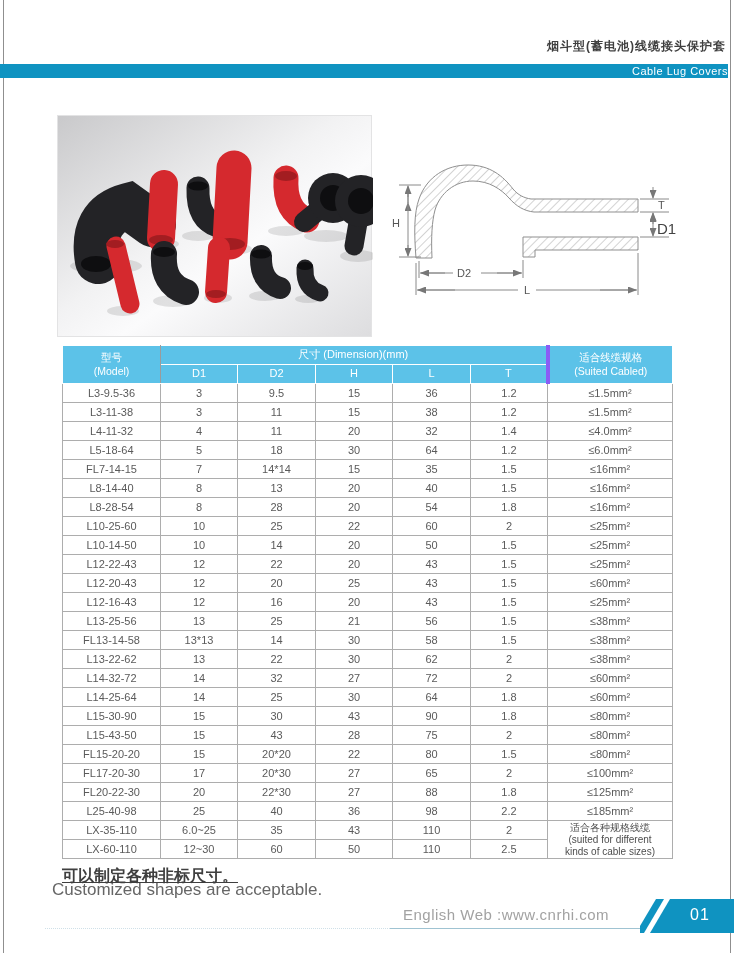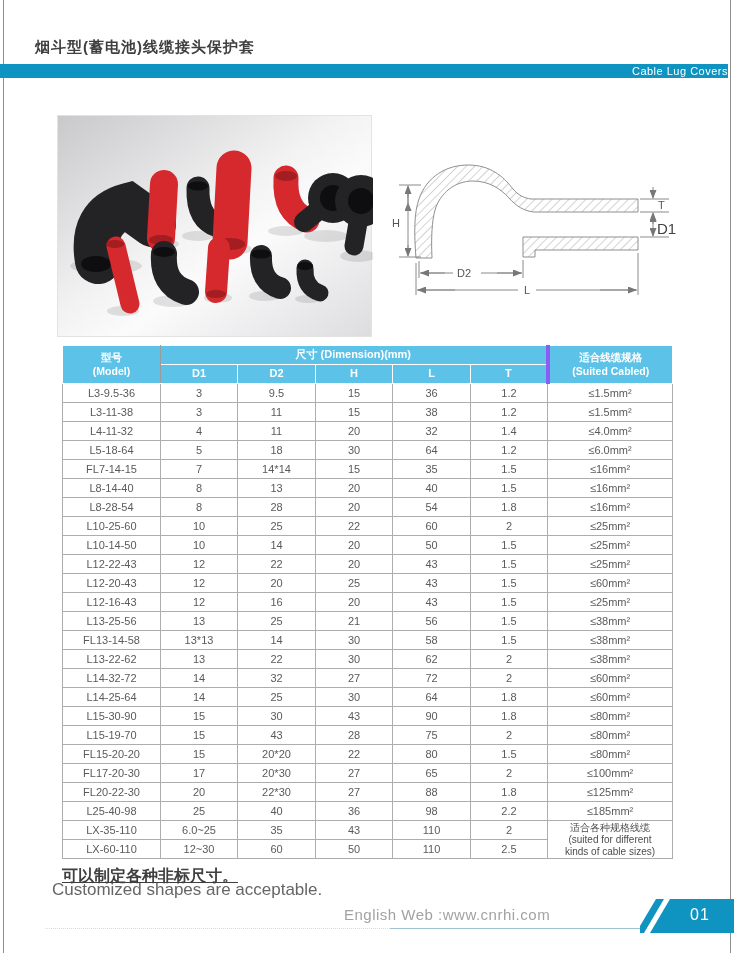--- a/index.html
+++ b/index.html
@@ -4,51 +4,51 @@
 <style>
   * { margin:0; padding:0; box-sizing:border-box; }
   html,body { width:734px; height:953px; background:#fff;
     font-family:"Liberation Sans","DejaVu Sans",sans-serif; }
   body { position:relative; overflow:hidden; }
 
   .vline { position:absolute; top:0; bottom:0; width:1px; background:#8f8f8f; }
   .vline.left { left:3px; }
   .vline.right { left:730px; }
 
-  .cn-title { position:absolute; top:38px; left:0; width:726px; text-align:left;
-    font-size:15px; font-weight:bold; color:#3f3f3f; letter-spacing:1px;padding-left:35px; }
+  .cn-title { position:absolute; top:38px; left:0; width:726px; text-align:right;
+    font-size:12px; font-weight:bold; color:#3f3f3f; letter-spacing:1px;padding-left:35px; }
 
   .top-bar { position:absolute; top:64px; left:0; width:728px; height:14px;
     background:#0f93c1; color:#fff; font-size:11px; line-height:14px;
     text-align:right; padding-right:0; letter-spacing:.5px; }
 
   .photo-box { position:absolute; left:57px; top:115px; width:315px; height:222px;
     background:linear-gradient(145deg,#c9c9cb 0%,#f2f2f3 45%,#fbfbfc 60%,#dddddf 100%);
     border:1px solid #e3e3e4; }
 
   .diagram-box { position:absolute; left:385px; top:145px; width:310px; height:165px; }
 
   .spec-table { position:absolute; left:62px; top:345px; width:610px;
     border-collapse:collapse; table-layout:fixed; }
-  .spec-table th { background:#5cc2e8; color:#fff; font-weight:bold;
+  .spec-table th { background:#5cc2e8; color:#fff; font-weight:normal;
     border:1px solid #fff; font-size:11px; line-height:1.25; height:19px; }
   .spec-table th.model-h, .spec-table th.suited-h { font-size:10.5px; }
   .spec-table th.model-h { border-right:1px solid #9b9b9b; }
   .spec-table th.suited-h { border-left:4px solid #8b5cf6; }
   .spec-table td { border:1px solid #adadad; text-align:center; color:#5a5a5a;
     font-size:11px; height:19px; padding:0; }
   .spec-table td.merged { font-size:10px; line-height:1.2; color:#4d4d4d; }
   .spec-table { border:1px solid #9b9b9b; }
 
   .note1 { position:absolute; left:62px; top:866px; font-size:16px;
     font-weight:bold; color:#3f3f3f;text-decoration:underline; }
   .note2 { position:absolute; left:52px; top:880px; font-size:17px; color:#666;text-align:center; }
 
-  .footer-web { position:absolute; top:906px; left:344px; width:300px;
-    text-align:left; font-size:15px; color:#a2a2a2; letter-spacing:.5px; }
+  .footer-web { position:absolute; top:906px; left:356px; width:300px;
+    text-align:center; font-size:15px; color:#a2a2a2; letter-spacing:.5px; }
   .footer-dotted { position:absolute; top:928px; left:45px; width:345px;
     border-top:1px dotted #cfe0e8; }
   .footer-solid { position:absolute; top:928px; left:390px; width:255px;
     border-top:1px solid #9fc3d2; }
   .page-badge { position:absolute; left:640px; top:899px; width:94px; height:34px; }
   .page-badge .num { position:absolute; left:50px; top:7px; color:#fff;
     font-size:16px; font-weight:normal; letter-spacing:1px; }
 </style>
 </head>
 <body>
@@ -360,21 +360,21 @@
       <tr>
         <td>L15-30-90</td>
         <td>15</td>
         <td>30</td>
         <td>43</td>
         <td>90</td>
         <td>1.8</td>
         <td>≤80mm²</td>
       </tr>
       <tr>
-        <td>L15-19-70</td>
+        <td>L15-43-50</td>
         <td>15</td>
         <td>43</td>
         <td>28</td>
         <td>75</td>
         <td>2</td>
         <td>≤80mm²</td>
       </tr>
       <tr>
         <td>FL15-20-20</td>
         <td>15</td>

